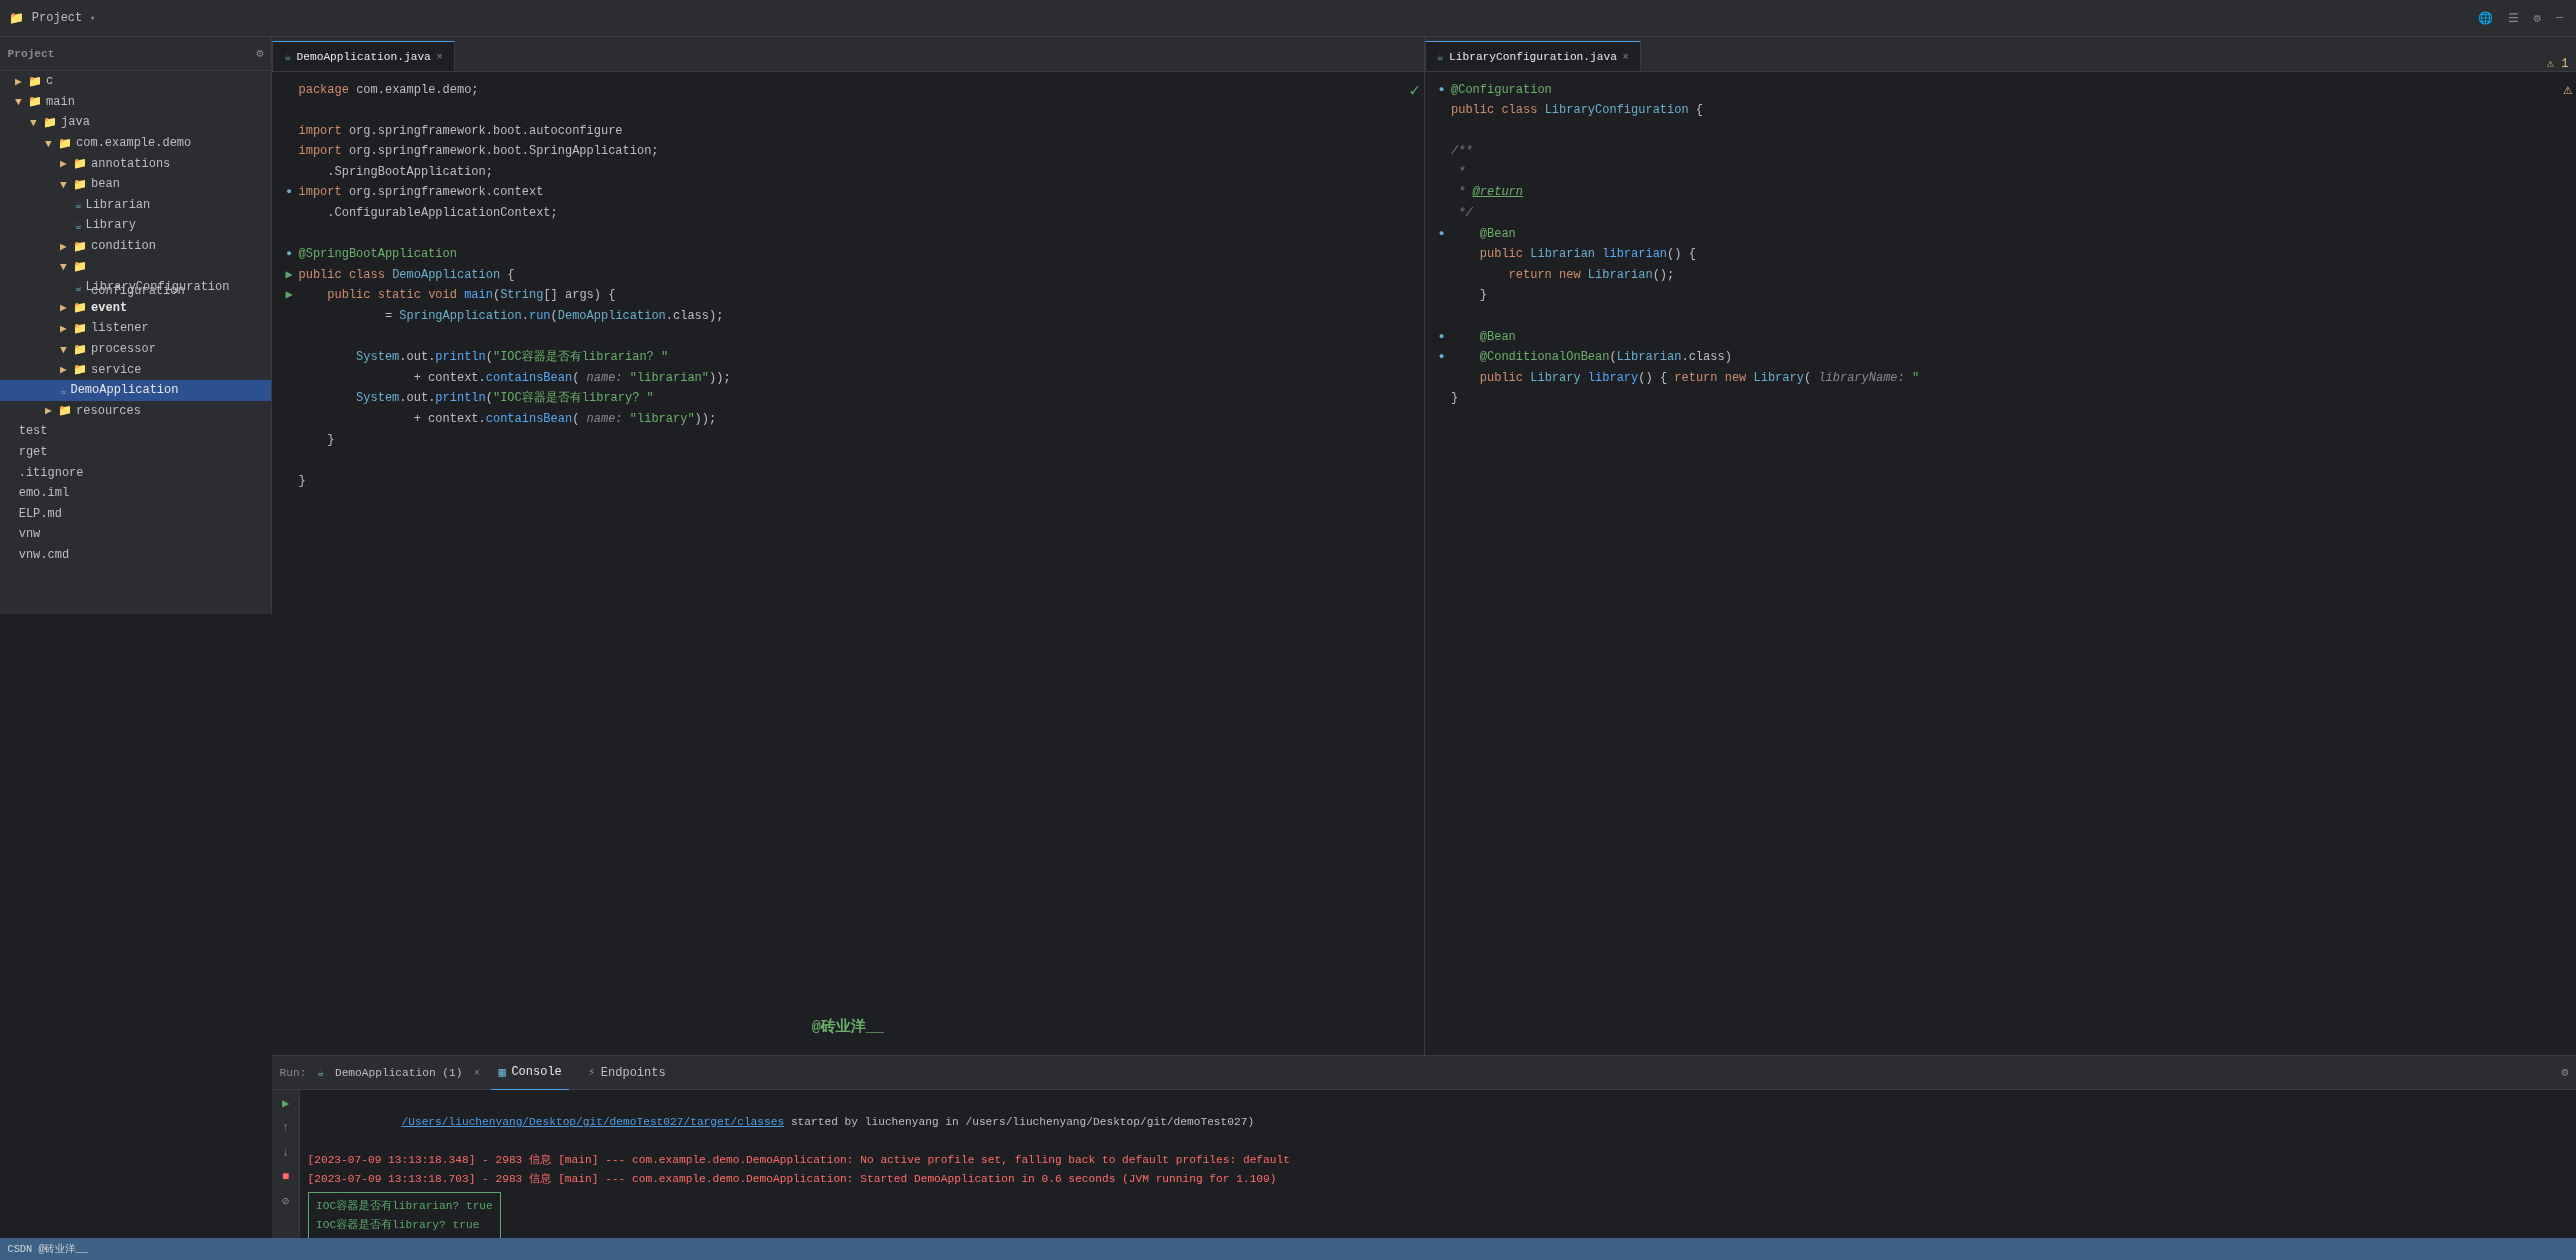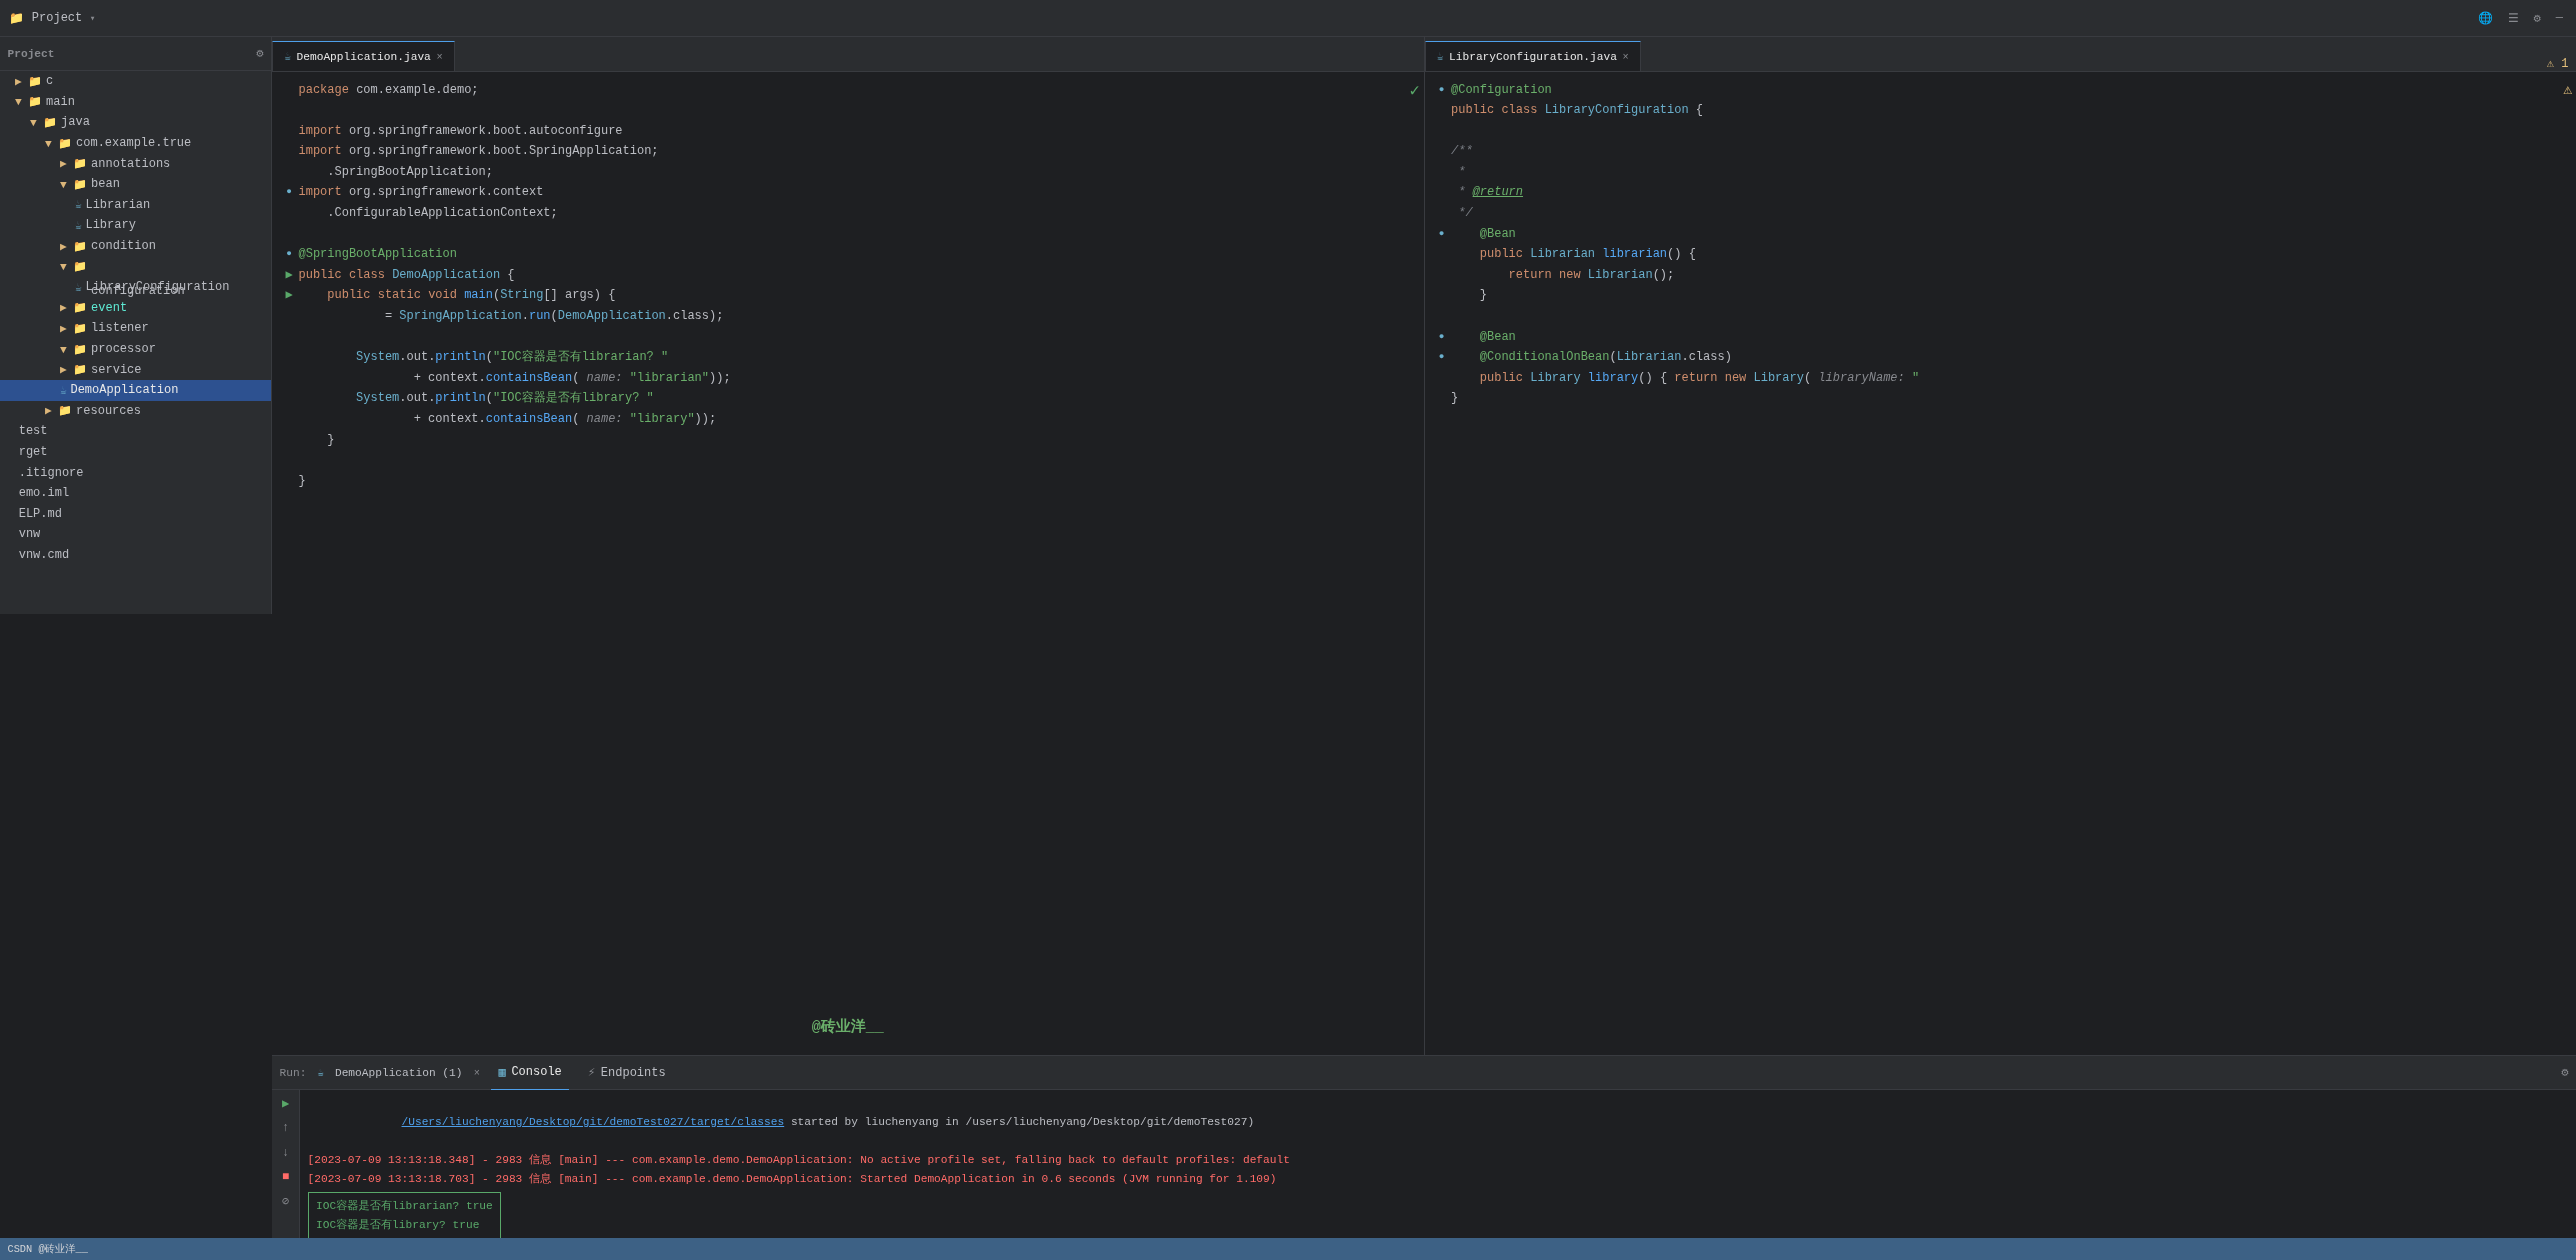--- a/index.html
+++ b/index.html
@@ -288,21 +288,21 @@
             <span style="color:#bcbec4;">main</span>
           </div>
 
           <div class="sidebar-item sidebar-indent-2">
             <span class="icon" style="color:#dcb67a;">▼ 📁</span>
             <span style="color:#bcbec4;">java</span>
           </div>
 
           <div class="sidebar-item sidebar-indent-3">
             <span class="icon" style="color:#dcb67a;">▼ 📁</span>
-            <span style="color:#bcbec4;">com.example.true</span>
+            <span style="color:#bcbec4;">com.example.demo</span>
           </div>
 
           <div class="sidebar-item sidebar-indent-4">
             <span class="icon" style="color:#dcb67a;">▶ 📁</span>
             <span style="color:#bcbec4;">annotations</span>
           </div>
 
           <div class="sidebar-item sidebar-indent-4">
             <span class="icon" style="color:#dcb67a;">▼ 📁</span>
             <span style="color:#bcbec4;">bean</span>
@@ -328,21 +328,21 @@
             <span style="color:#bcbec4;margin-top:48px;">configuration</span>
           </div>
 
           <div class="sidebar-item sidebar-indent-5">
             <span class="icon" style="color:#6aafcc;">☕</span>
             <span style="color:#bcbec4;">LibraryConfiguration</span>
           </div>
 
           <div class="sidebar-item sidebar-indent-4">
             <span class="icon" style="color:#dcb67a;">▶ 📁</span>
-            <span style="color:#5eead4;">event</span>
+            <span style="color:#e5e5e5;font-weight:bold;">event</span>
           </div>
 
           <div class="sidebar-item sidebar-indent-4">
             <span class="icon" style="color:#dcb67a;">▶ 📁</span>
             <span style="color:#bcbec4;">listener</span>
           </div>
 
           <div class="sidebar-item sidebar-indent-4">
             <span class="icon" style="color:#dcb67a;">▼ 📁</span>
             <span style="color:#bcbec4;">processor</span>

